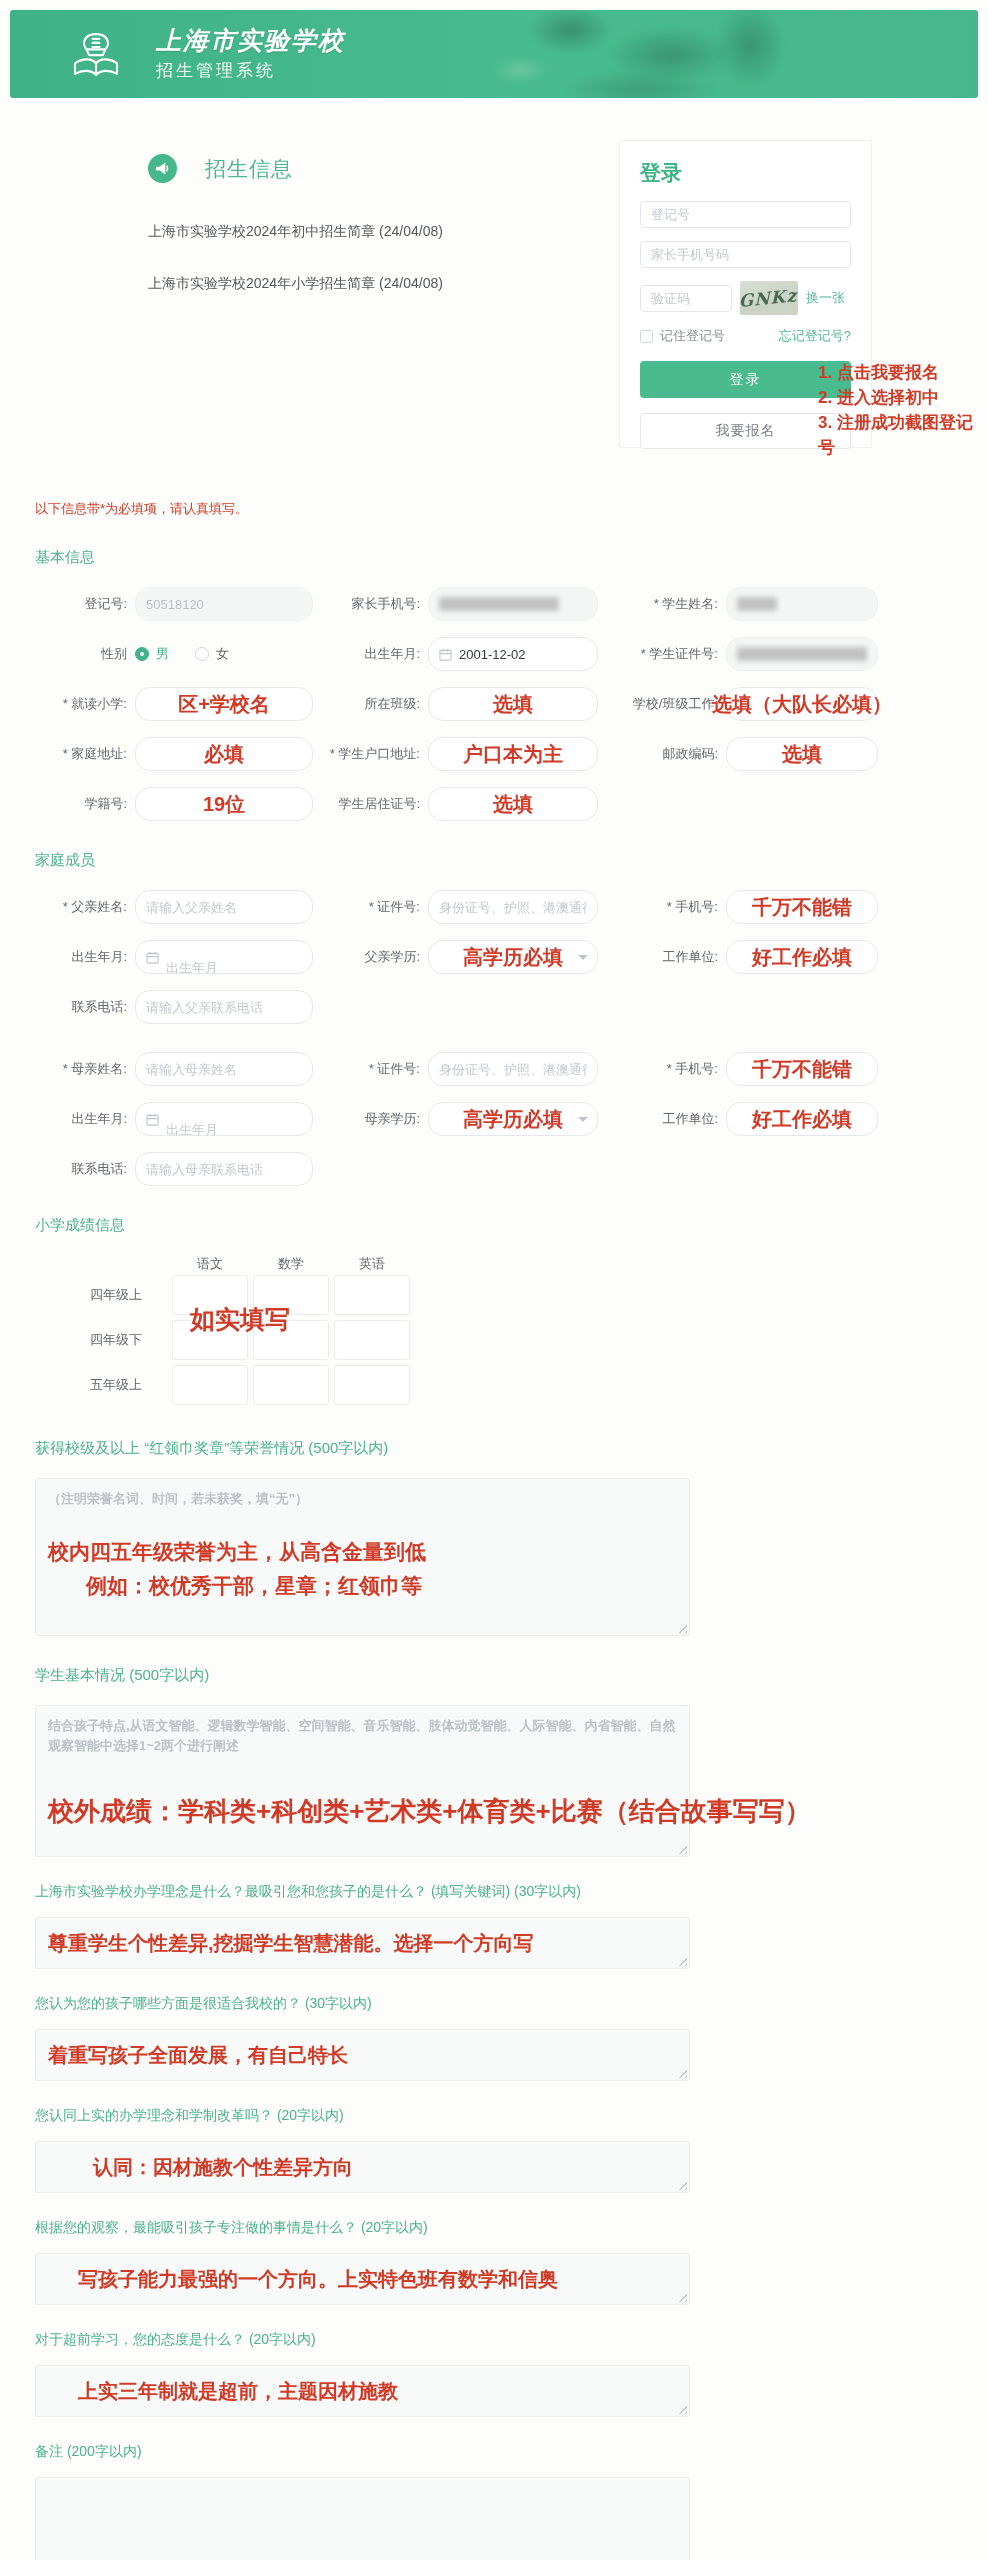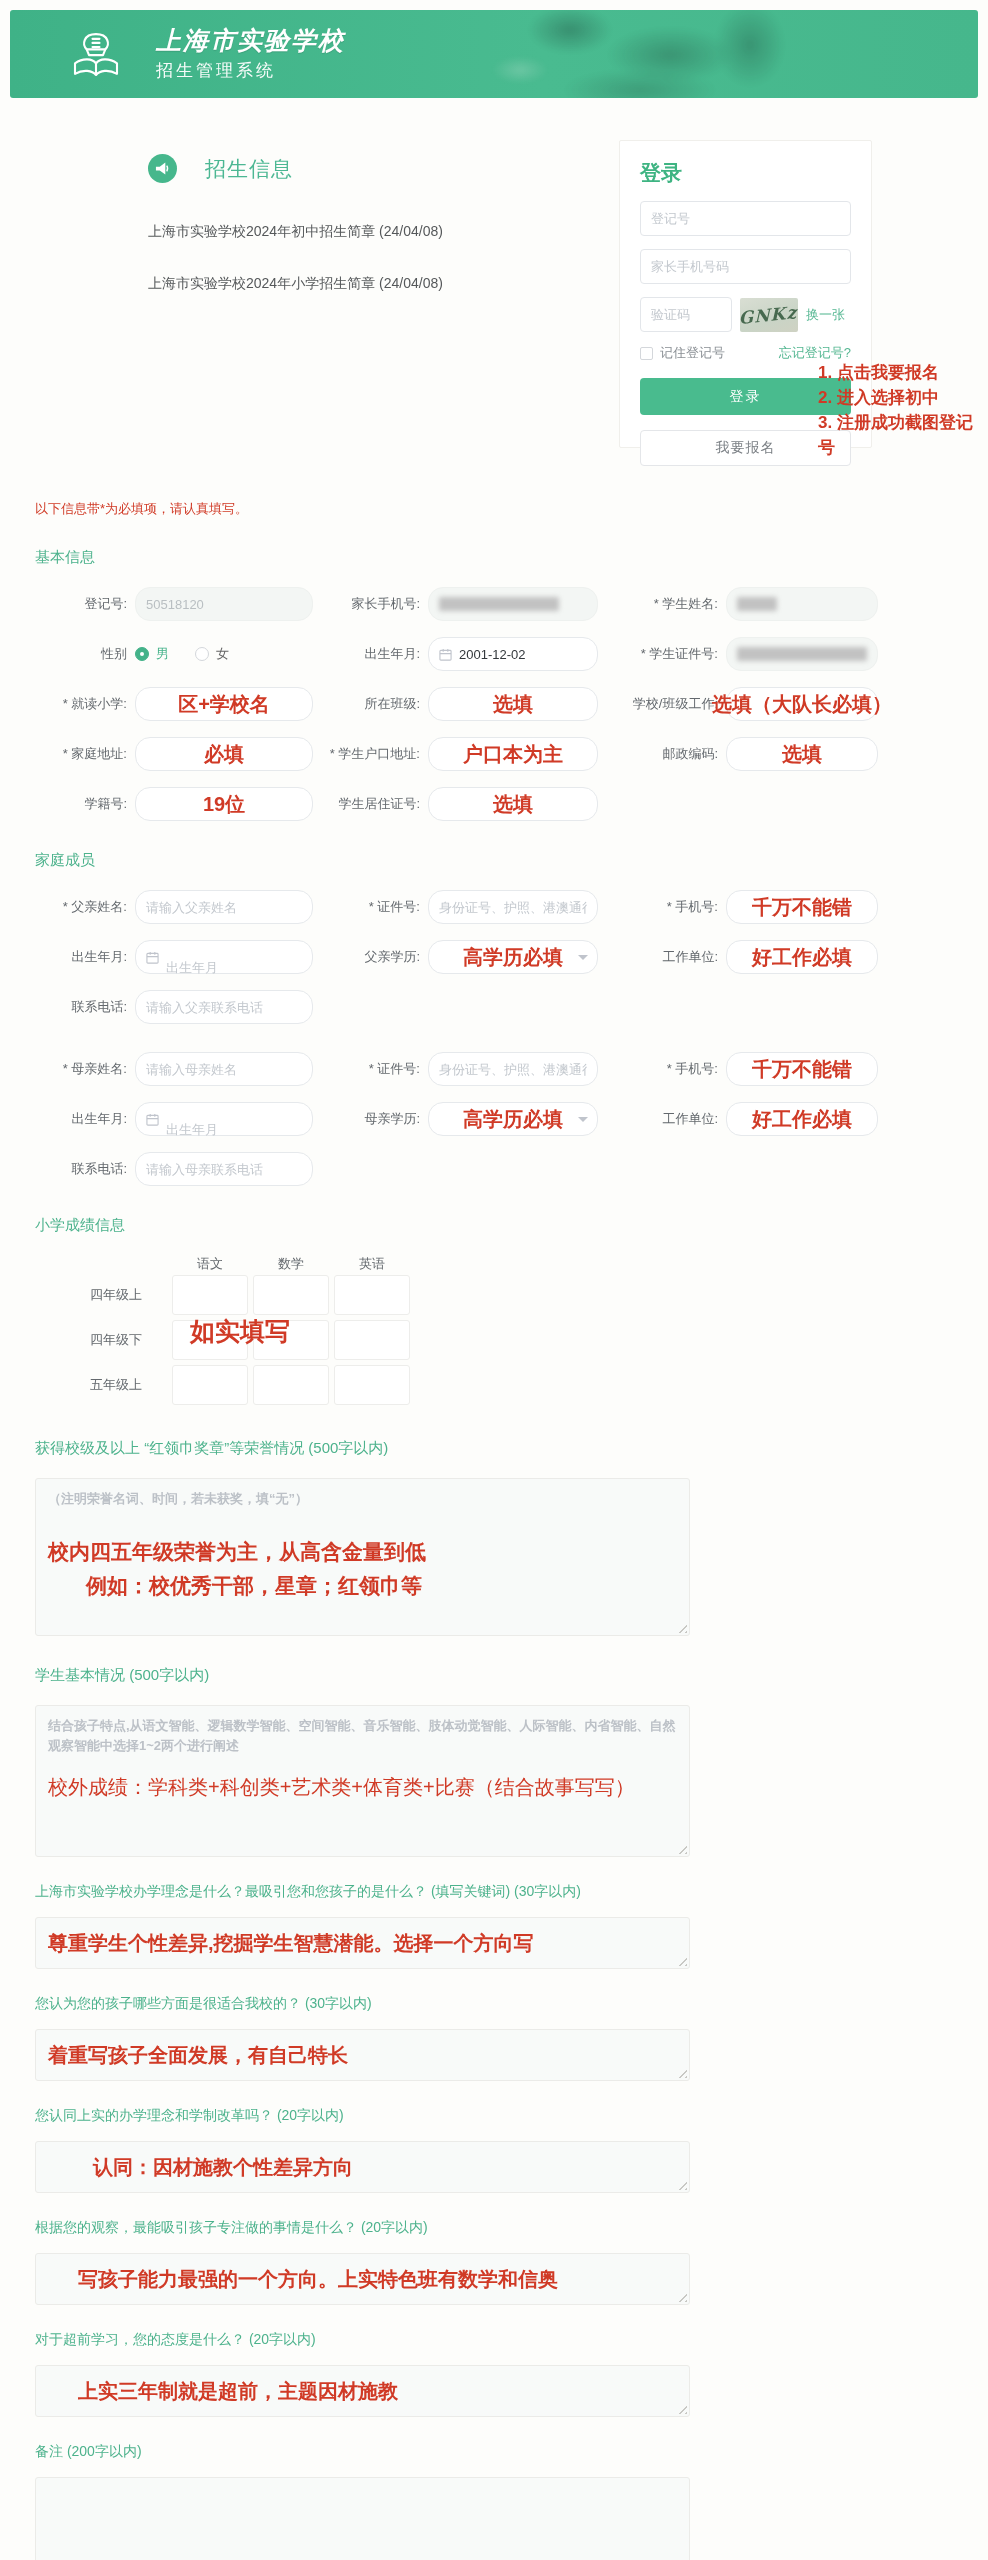--- a/index.html
+++ b/index.html
@@ -44,21 +44,21 @@
   .notice-title { font-size:21px; color:#4cb793; letter-spacing:1px; }
   .notice-item { display:block; margin-top:34px; font-size:14px; color:#55585a; text-decoration:none; cursor:pointer; }
   .notice-item:first-of-type { margin-top:40px; }
   
   .login-card {
     position:absolute; left:619px; top:42px; width:253px; height:308px; background:#fff;
     border:1px solid #f0efeb; border-radius:2px; padding:16px 20px;
   }
   .login-title { font-size:21px; font-weight:bold; color:#3eb482; margin:2px 0 14px; }
   .login-input {
-    width:100%; height:35px; border:1px solid #e3e6ea; border-radius:4px; background:#fff;
+    width:100%; height:27px; border:1px solid #e3e6ea; border-radius:4px; background:#fff;
     font-size:13px; color:#333; padding:0 10px; outline:none; margin-bottom:13px;
   }
   .login-input::placeholder { color:#c3c8ce; }
   .captcha-row { display:flex; align-items:center; gap:8px; margin-bottom:12px; }
   .captcha-input { width:92px; margin-bottom:0; flex:0 0 auto; }
   .captcha-img {
     width:58px; height:34px; border-radius:2px; flex:0 0 auto; cursor:pointer;
     background:linear-gradient(160deg,#d9ded3 0%,#c9d4c6 60%,#cfd2c3 100%);
     display:flex; align-items:center; justify-content:center;
     font-family:"DejaVu Serif","Liberation Serif",serif; font-style:italic; font-weight:bold;
@@ -114,38 +114,38 @@
     border-left:5px solid transparent; border-right:5px solid transparent; border-top:5px solid #c0c4cc;
   }
   
   .score-table { margin-left:55px; position:relative; width:340px; }
   .score-hrow { display:flex; margin-bottom:2px; }
   .score-corner { width:82px; }
   .score-col { width:76px; margin-right:5px; text-align:center; font-size:13px; color:#63686d; }
   .score-row { display:flex; align-items:center; margin-bottom:5px; }
   .score-rowlabel { width:82px; font-size:13px; color:#63686d; }
   .score-cell { width:76px; height:40px; margin-right:5px; background:#fff; border:1px solid #ededeb; border-radius:3px; }
-  .score-anno { position:absolute; left:100px; top:60px; font-size:25px; font-weight:700; white-space:nowrap; }
+  .score-anno { position:absolute; left:100px; top:48px; font-size:25px; font-weight:700; white-space:nowrap; }
   
   .ta {
     width:655px; background:#f8faf9; border:1px solid #ebebe8; border-radius:3px;
     position:relative; padding:10px 12px; cursor:text;
   }
   .ta-ph { font-size:13px; color:#bcc1c7; line-height:20px;font-weight:bold; }
   .ta-large { min-height:158px; }
   .ta-mid { min-height:152px; }
   .ta-qa { min-height:52px; padding:0 12px; display:flex; align-items:center; }
   .ta-remark { min-height:178px; }
   .resize-handle { position:absolute; right:2px; bottom:2px; width:10px; height:10px; cursor:nwse-resize;
     background:repeating-linear-gradient(-45deg,#c8c8c4 0 1.5px,transparent 1.5px 4.5px);
     clip-path:polygon(100% 0,100% 100%,0 100%);
   }
   .honors-anno { margin-top:26px; font-size:21px; font-weight:700; line-height:34px; }
   .honors-anno .ln2 { padding-left:38px; }
-  .profile-anno { margin-top:18px; font-size:20px; font-weight:400; white-space:nowrap; }
+  .profile-anno { margin-top:38px; font-size:26px; font-weight:700; white-space:nowrap; }
   .qa-anno { font-size:20px; font-weight:700; white-space:nowrap; }
   .pad-lg { padding-left:45px; } .pad-md { padding-left:30px; }
   .q-title { font-size:14px; font-weight:normal; color:#4cb28c; margin:26px 0 16px; }
 </style>
 </head>
 <body>
 
 <header class="appbar">
   <div class="header-photo"></div>
   <div class="brand">

